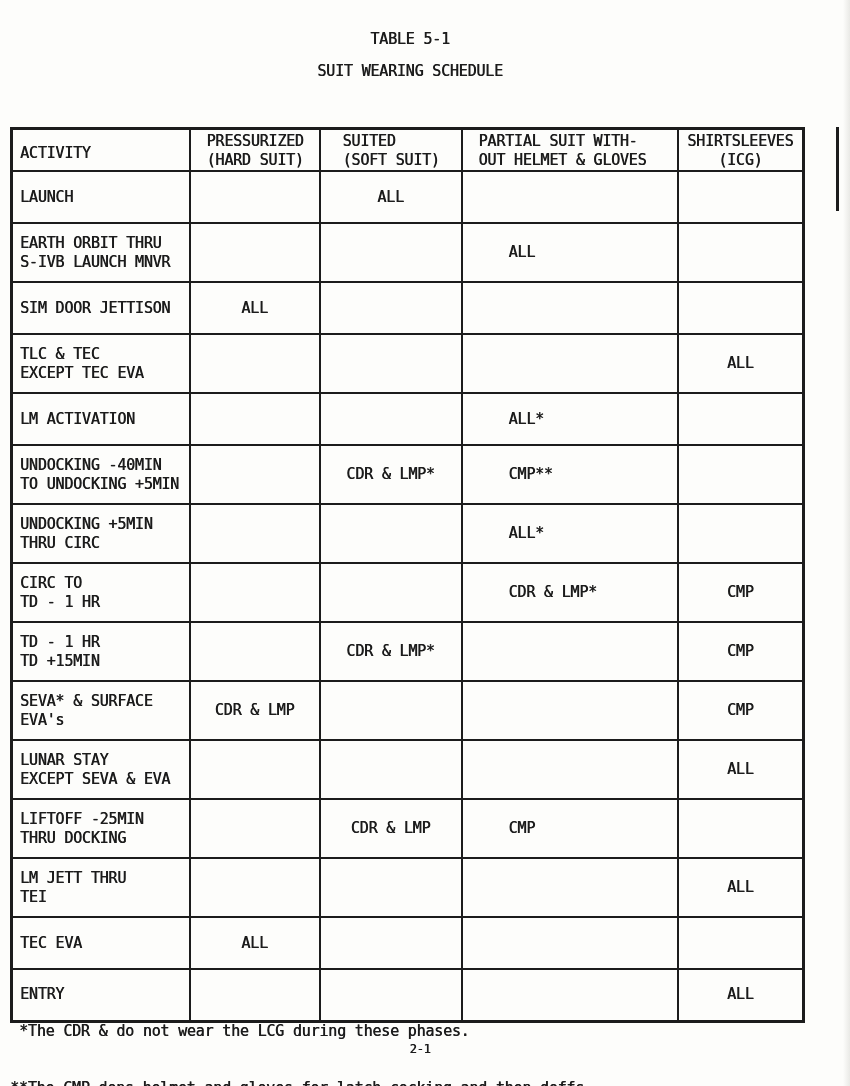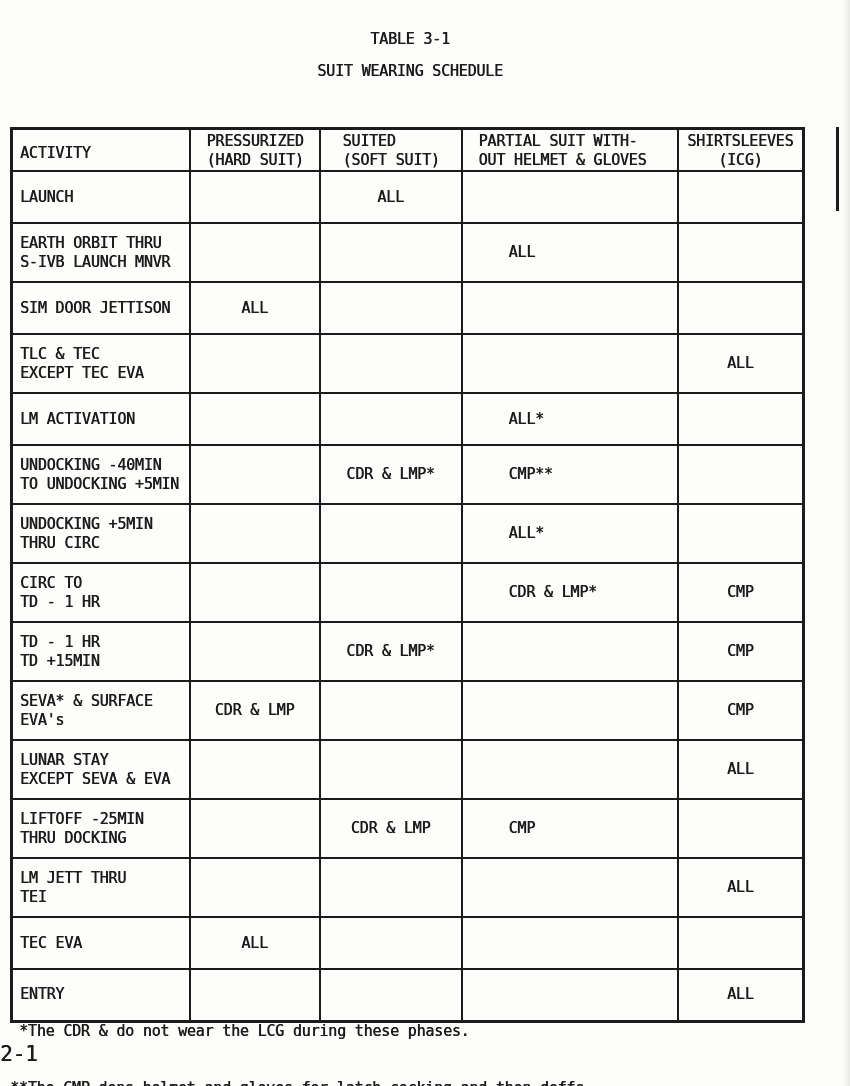--- a/index.html
+++ b/index.html
@@ -48,38 +48,38 @@
   td{vertical-align:middle;}
   .c0{text-align:left;padding-left:7px;}
   .c1,.c2,.c4{text-align:center;}
   .c3{text-align:left;padding-left:46px;}
   .footnotes{
     position:absolute;left:10px;top:984px;
     font-size:15px;line-height:19px;white-space:pre;
   }
   .footnote-first{padding-left:9px;}
   .page-number{
-    position:absolute;left:0;top:1042px;width:840px;text-align:left;
-    font-size:21px;
+    position:absolute;left:0;top:1042px;width:840px;text-align:center;
+    font-size:12px;
   }
   .scan-artifact-line{
     position:absolute;left:836px;top:127px;width:3px;height:84px;
     background:var(--ink);
   }
   .scan-edge-shading{
     position:absolute;right:0;top:0;width:7px;height:1086px;
     background:linear-gradient(to right, rgba(0,0,0,0), rgba(120,120,110,0.15));
   }
 </style>
 </head>
 <body>
 
 <div class="page">
 
-  <div class="title title-number">TABLE 3-1</div>
+  <div class="title title-number">TABLE 5-1</div>
   <div class="title title-main">SUIT WEARING SCHEDULE</div>
 
   <table class="schedule">
     <colgroup>
       <col style="width:178px">
       <col style="width:130px">
       <col style="width:142px">
       <col style="width:216px">
       <col style="width:126px">
     </colgroup>

